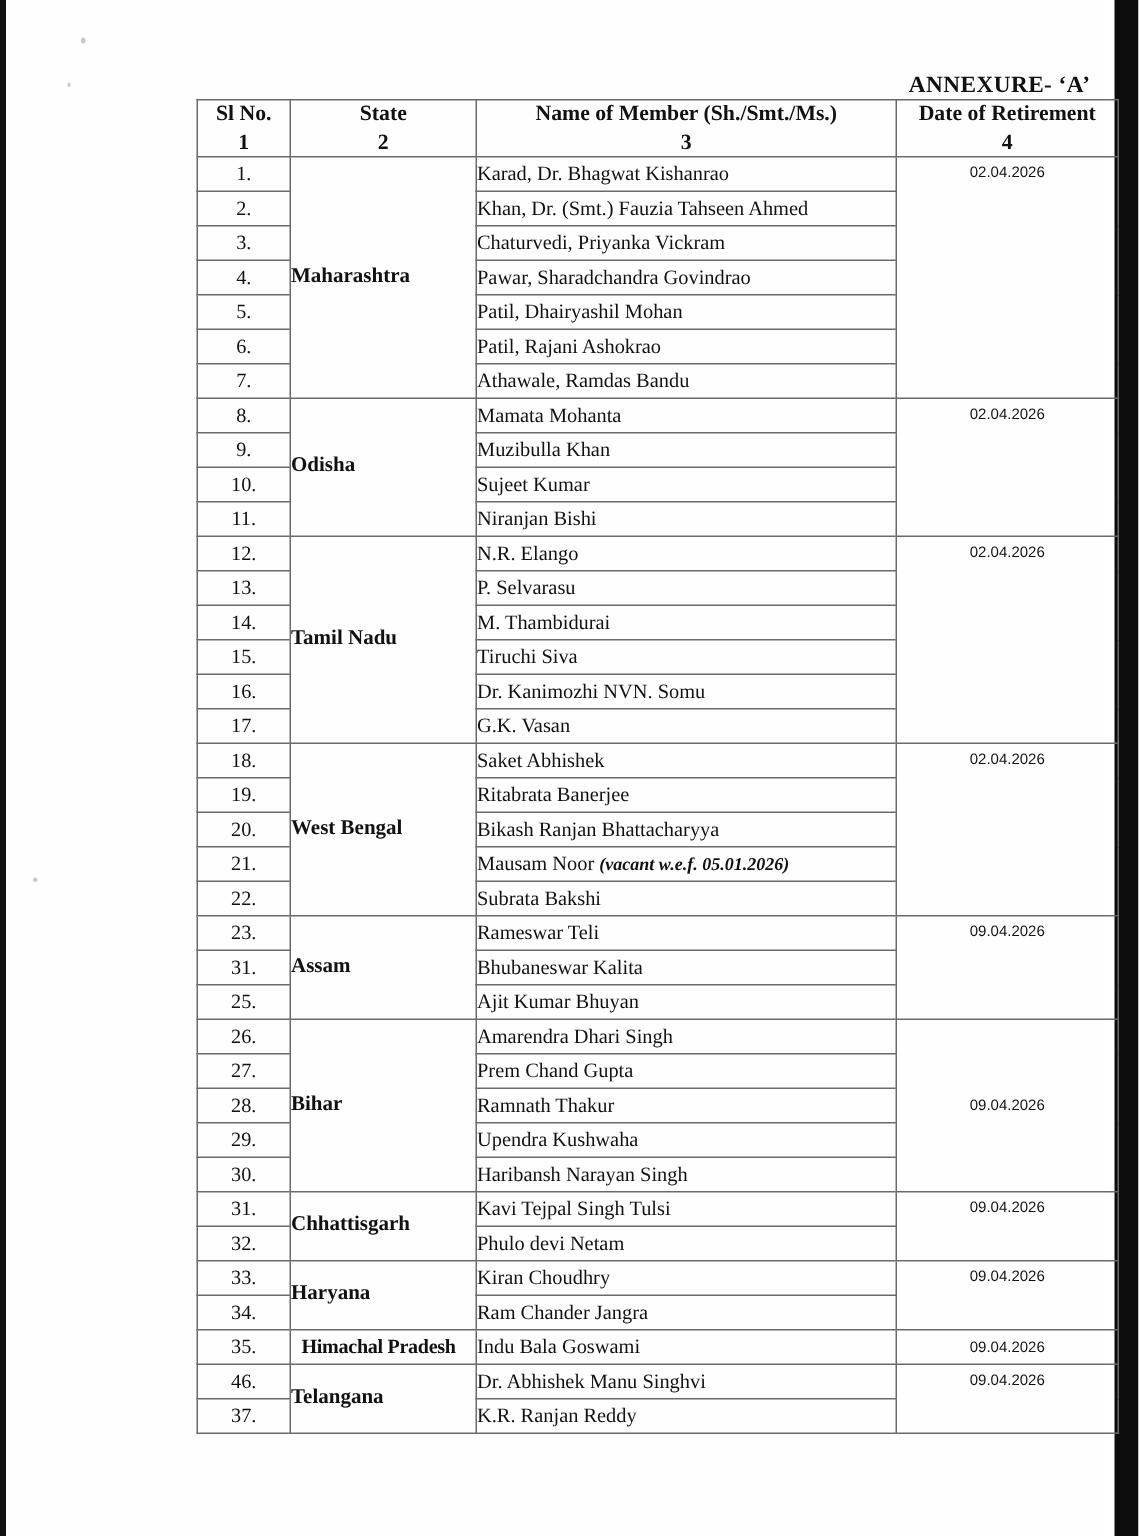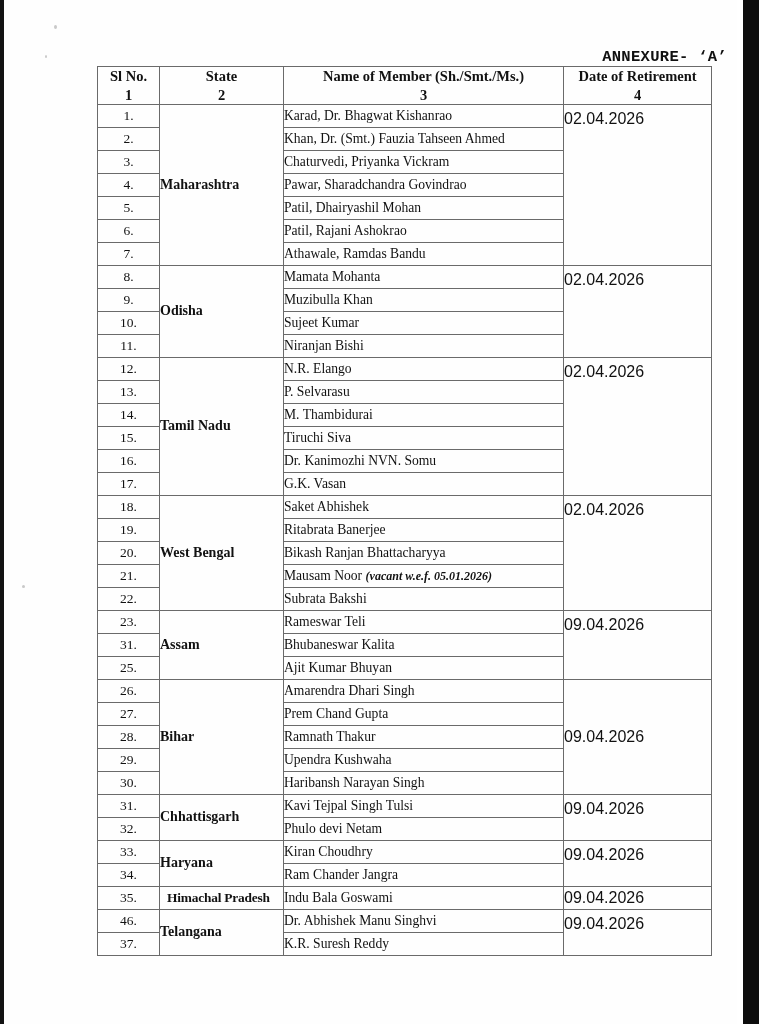--- a/index.html
+++ b/index.html
@@ -50,26 +50,26 @@
   .speck.s3 { left: 22px; top: 585px; width: 3px; height: 3px; }
 
   .annexure-title {
     position: absolute;
     left: 0; top: 48px;
     width: 727px;
     text-align: right;
     font-weight: bold;
     font-size: 15.5px;
     letter-spacing: 0.3px;
-    font-family: Liberation Mono, monospace;
+    font-family: Liberation Serif, serif;
   }
 
   table.annexure {
     position: absolute;
-    left: 97px;
+    left: 131px;
     top: 66px;
     width: 614px;
     border-collapse: collapse;
     table-layout: fixed;
   }
   table.annexure td, table.annexure th {
     border: 1px solid #6a6a6a;
     padding: 0;
     vertical-align: middle;
     background: transparent;
@@ -117,22 +117,22 @@
     white-space: nowrap;
     overflow: hidden;
     margin-top: 23px;
   }
   td.name .vacant-note {
     font-style: italic;
     font-weight: bold;
     font-size: 12px;
   }
   td.date {
-    text-align: left;
-    font-size: 16px;
+    text-align: center;
+    font-size: 10px;
     font-family: "Liberation Sans", sans-serif;
   }
   td.date.top    { vertical-align: top; padding-top: 5px; }
   td.date.middle { vertical-align: middle; }
 </style>
 </head>
 <body>
 
 <div class="paper"></div>
 <div class="scan-edge-left"></div>
@@ -332,16 +332,16 @@
         <td class="date middle" rowspan="1">09.04.2026</td>
       </tr>
       <tr>
         <td class="sl">46.</td>
         <td class="state" rowspan="2">Telangana</td>
         <td class="name">Dr. Abhishek Manu Singhvi</td>
         <td class="date top" rowspan="2">09.04.2026</td>
       </tr>
       <tr>
         <td class="sl">37.</td>
-        <td class="name">K.R. Suresh Reddy</td>
+        <td class="name">K.R. Ranjan Reddy</td>
       </tr>
     </tbody>
 </table>
 
 </body></html>

